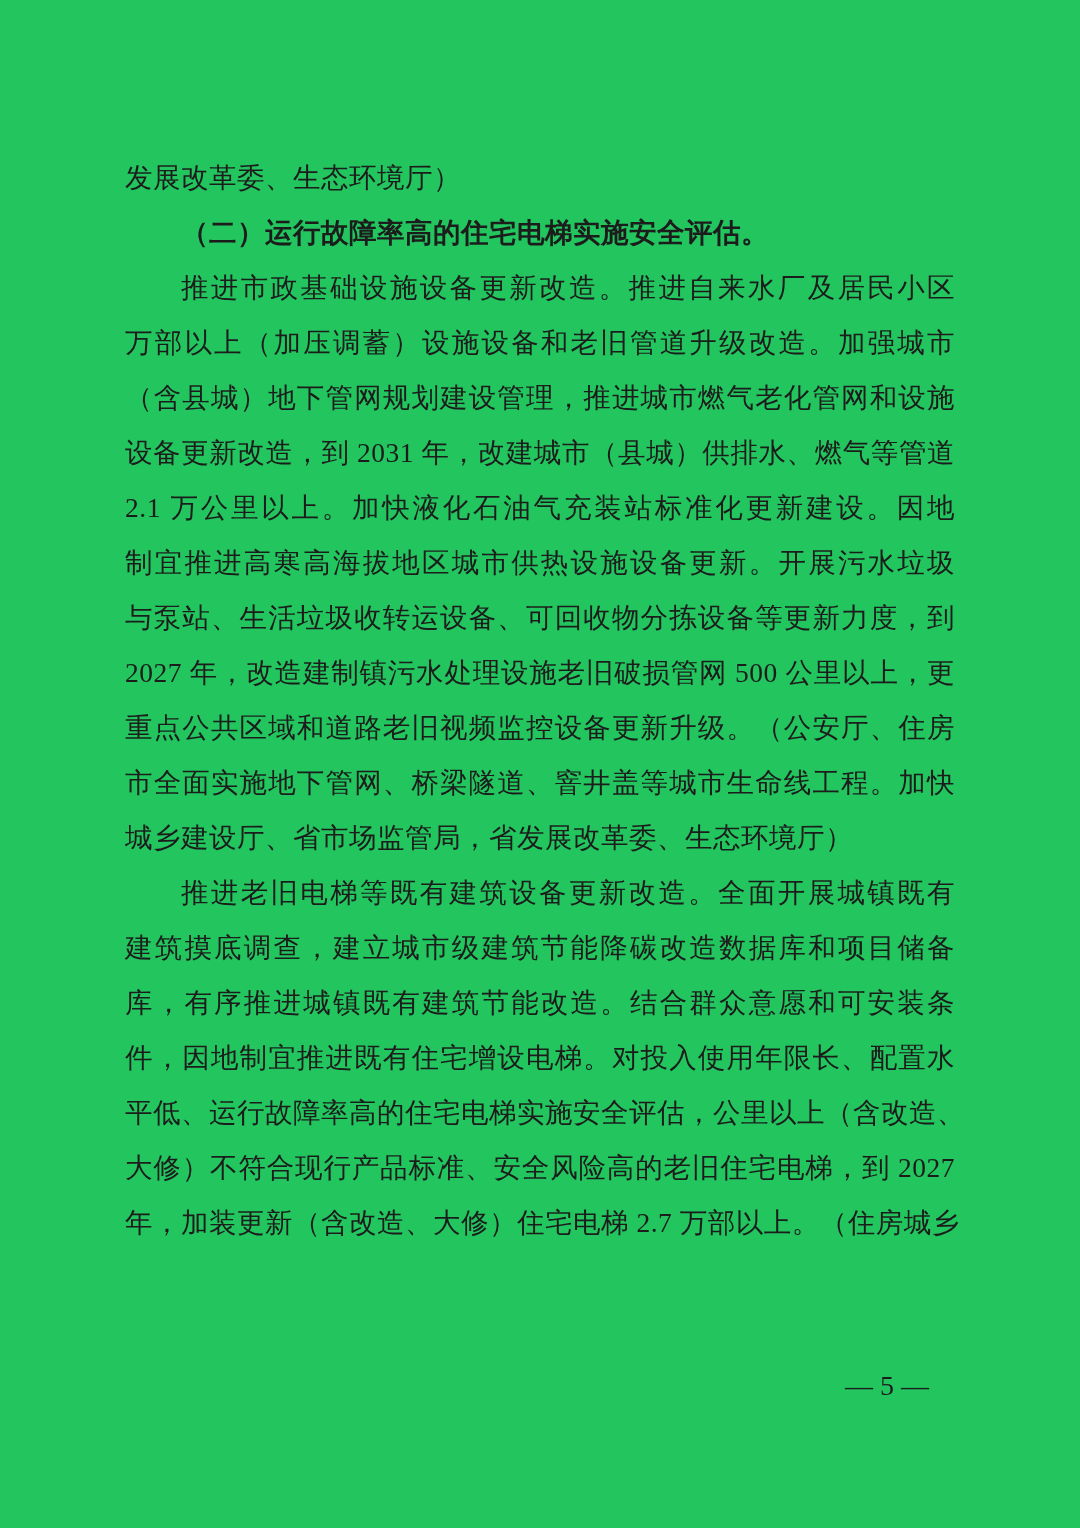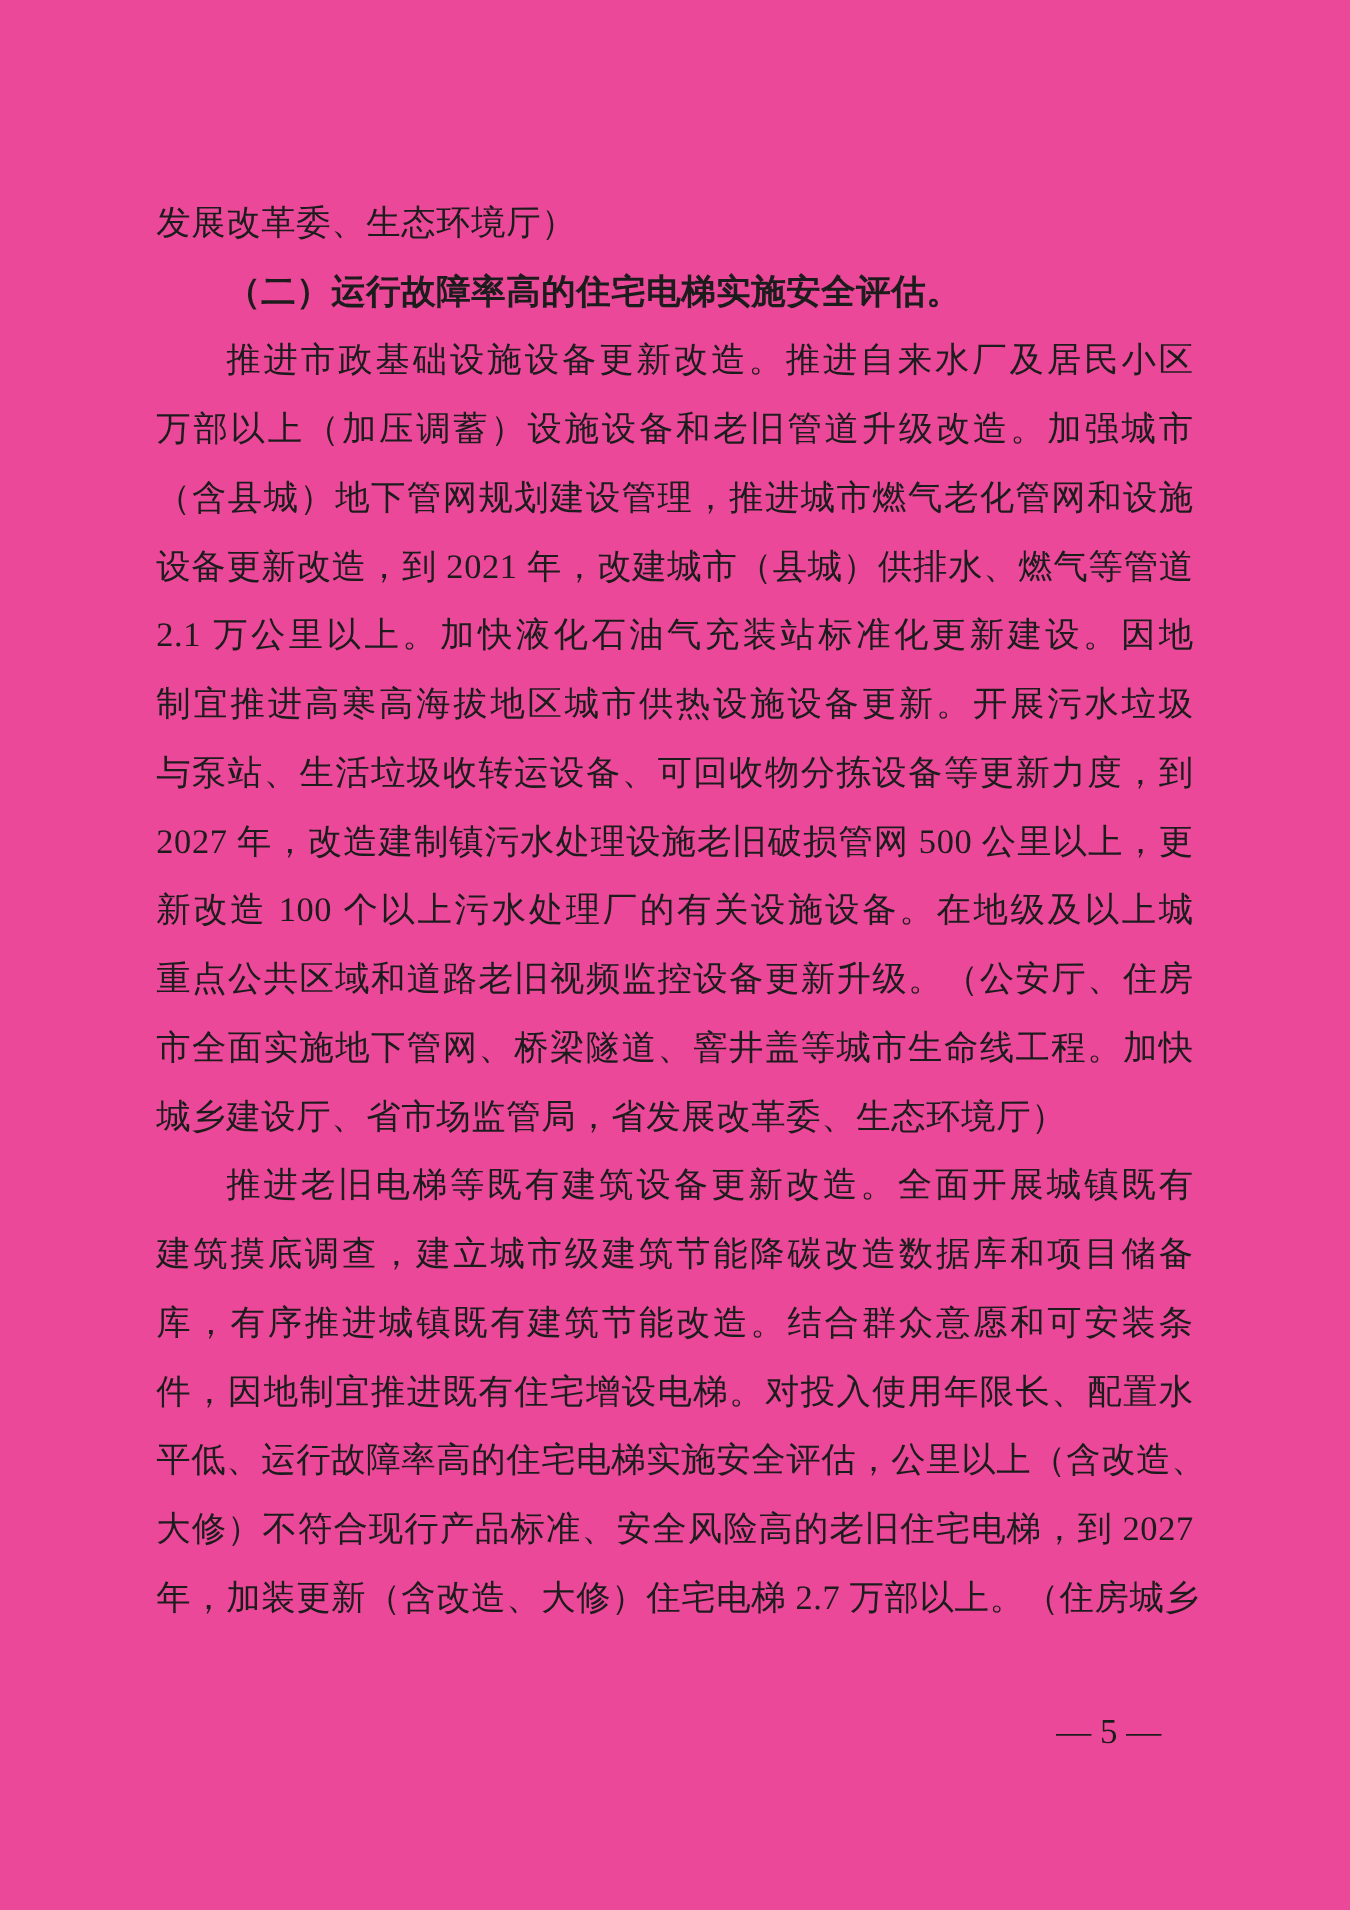--- a/index.html
+++ b/index.html
@@ -4,21 +4,21 @@
 <style>
   html, body {
     margin: 0;
     padding: 0;
     background: #ffffff;
   }
   .page {
     position: relative;
     width: 1080px;
     height: 1528px;
-    background: #ec4899;
+    background: #22c55e;
     overflow: hidden;
     font-family: "Liberation Serif", "DejaVu Serif", serif;
     color: #1c1c1c;
   }
   .text-block {
     position: absolute;
     left: 125px;
     top: 150px;
     width: 830px;
   }
@@ -59,26 +59,25 @@
 </head>
 <body>
 
 <div class="page">
   <div class="text-block">
       <div class="line last">发展改革委、生态环境厅）</div>
       <div class="line indent bold last">（二）运行故障率高的住宅电梯实施安全评估。</div>
       <div class="line indent">推进市政基础设施设备更新改造。推进自来水厂及居民小区</div>
       <div class="line">万部以上（加压调蓄）设施设备和老旧管道升级改造。加强城市</div>
       <div class="line">（含县城）地下管网规划建设管理，推进城市燃气老化管网和设施</div>
-      <div class="line">设备更新改造，到 2021 年，改建城市（县城）供排水、燃气等管道</div>
+      <div class="line">设备更新改造，到 2031 年，改建城市（县城）供排水、燃气等管道</div>
       <div class="line">2.1 万公里以上。加快液化石油气充装站标准化更新建设。因地</div>
       <div class="line">制宜推进高寒高海拔地区城市供热设施设备更新。开展污水垃圾</div>
       <div class="line">与泵站、生活垃圾收转运设备、可回收物分拣设备等更新力度，到</div>
       <div class="line">2027 年，改造建制镇污水处理设施老旧破损管网 500 公里以上，更</div>
-      <div class="line">新改造 100 个以上污水处理厂的有关设施设备。在地级及以上城</div>
       <div class="line">重点公共区域和道路老旧视频监控设备更新升级。（公安厅、住房</div>
       <div class="line">市全面实施地下管网、桥梁隧道、窨井盖等城市生命线工程。加快</div>
       <div class="line last">城乡建设厅、省市场监管局，省发展改革委、生态环境厅）</div>
       <div class="line indent">推进老旧电梯等既有建筑设备更新改造。全面开展城镇既有</div>
       <div class="line">建筑摸底调查，建立城市级建筑节能降碳改造数据库和项目储备</div>
       <div class="line">库，有序推进城镇既有建筑节能改造。结合群众意愿和可安装条</div>
       <div class="line">件，因地制宜推进既有住宅增设电梯。对投入使用年限长、配置水</div>
       <div class="line">平低、运行故障率高的住宅电梯实施安全评估，公里以上（含改造、</div>
       <div class="line">大修）不符合现行产品标准、安全风险高的老旧住宅电梯，到 2027</div>
       <div class="line">年，加装更新（含改造、大修）住宅电梯 2.7 万部以上。（住房城乡</div>

